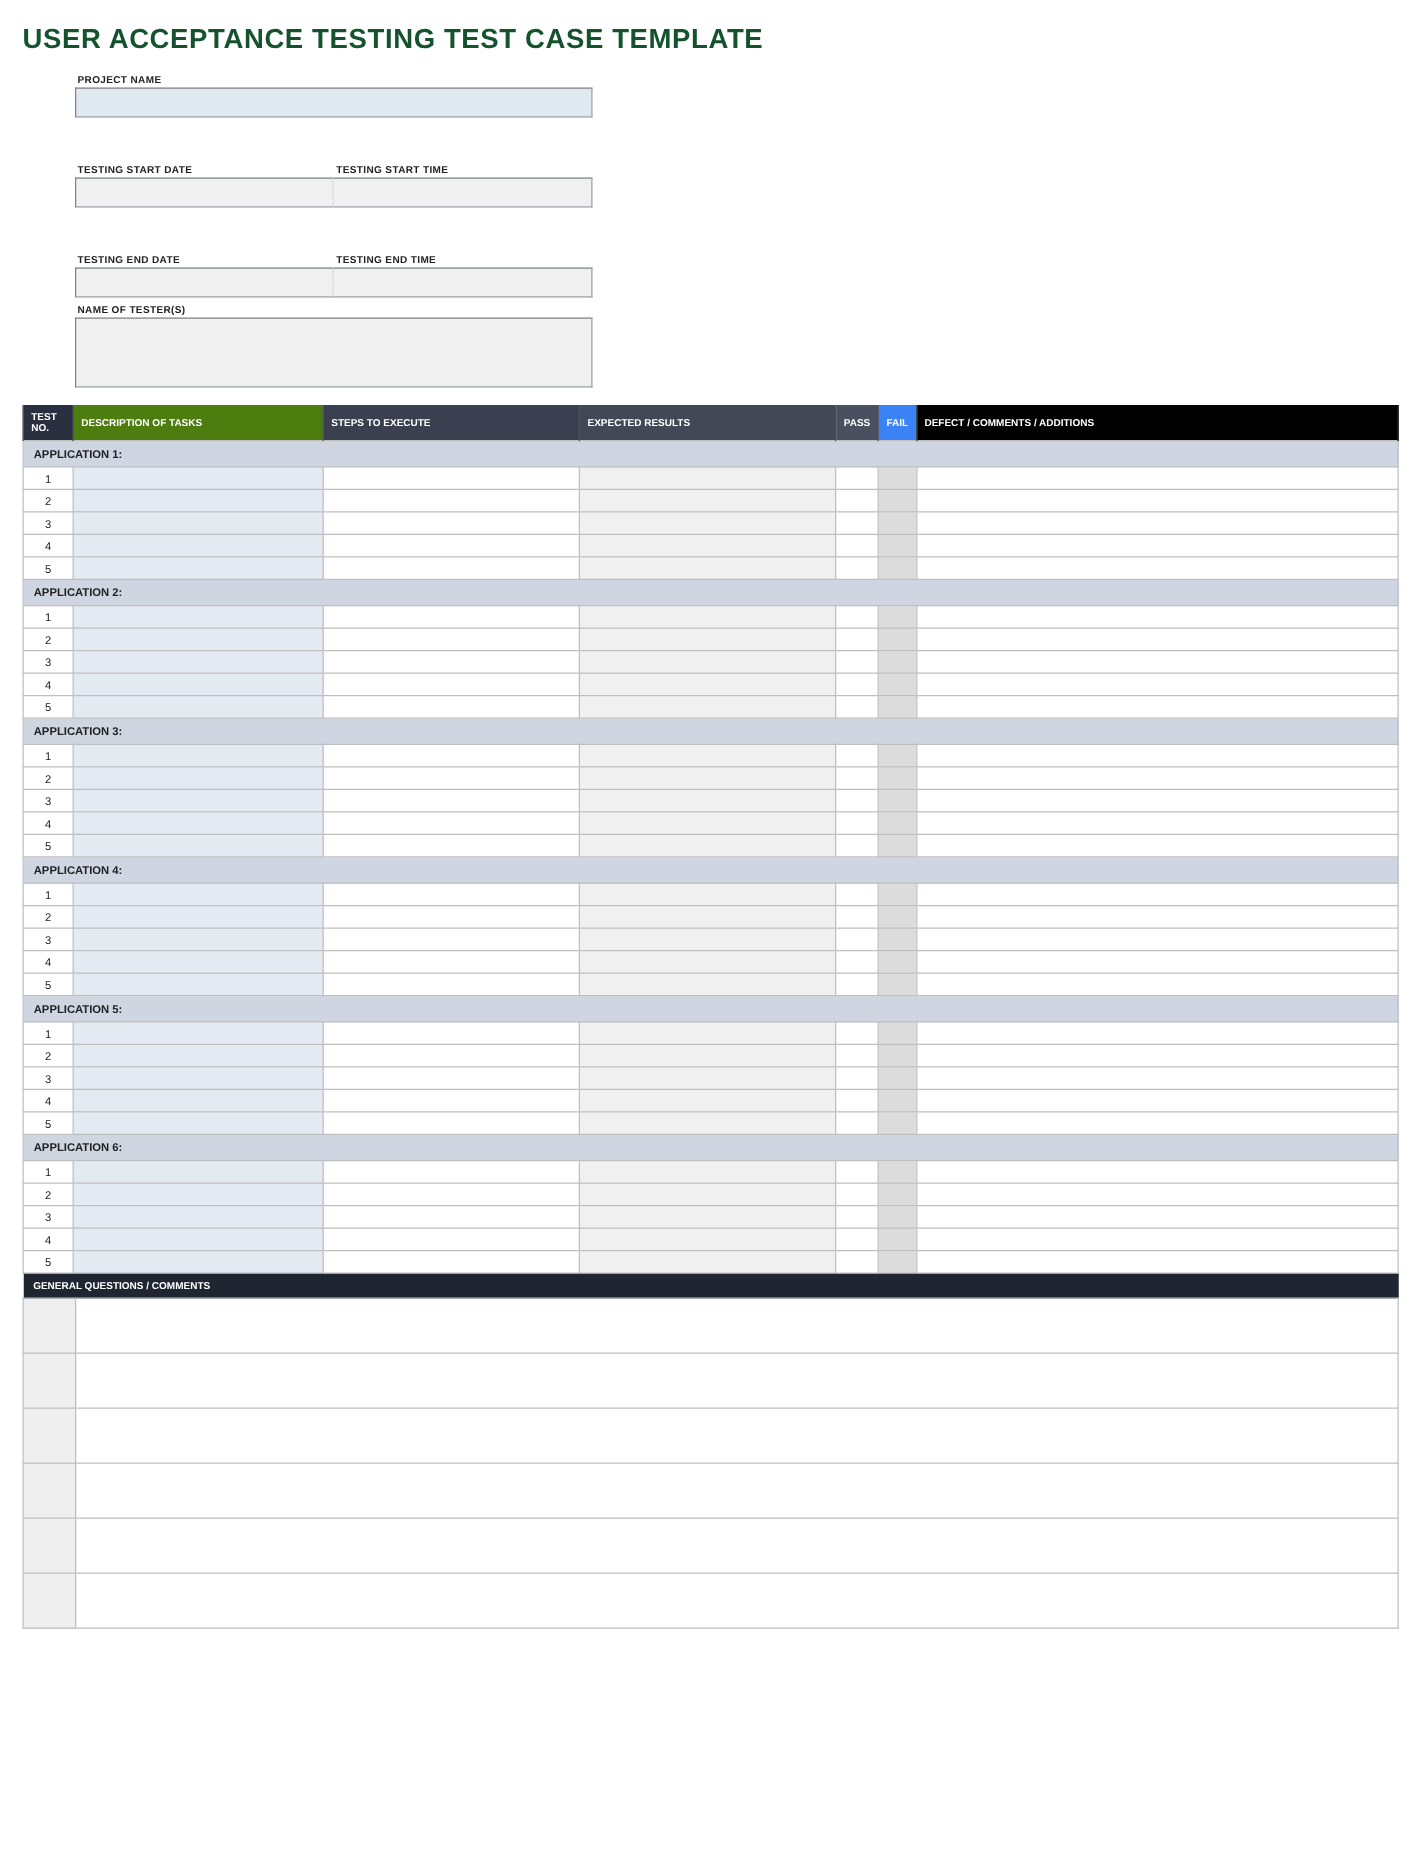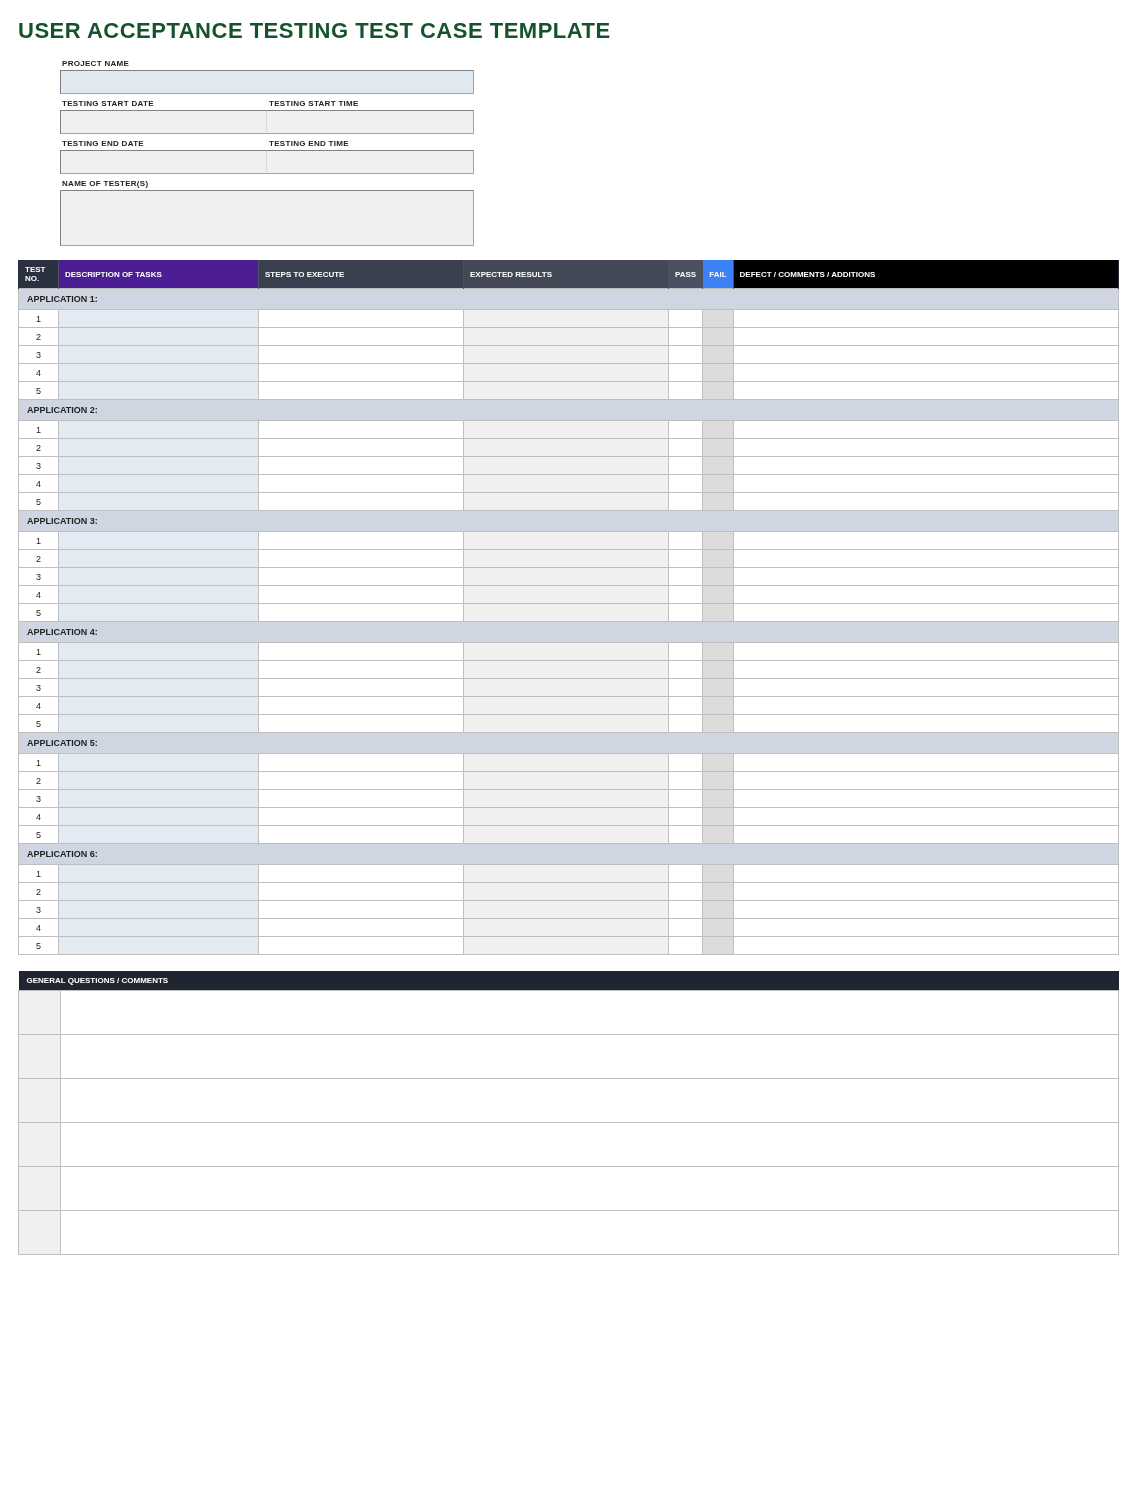--- a/index.html
+++ b/index.html
@@ -19,21 +19,21 @@
     margin: 0 0 12px 0;
   }
 
   
   .meta-block {
     margin-left: 42px;
     width: 414px;
   }
   .meta-row { display: flex; margin-bottom: 2px; align-items: flex-end; }
   .meta-cell { flex: 1; margin-right: 0; }
-  .meta-cell + .meta-cell { margin-left: 0; }
+  .meta-cell + .meta-cell { margin-left: 0; margin-top: 32px; }
   .meta-label {
     font-size: 8px;
     font-weight: bold;
     letter-spacing: 0.3px;
     padding: 3px 2px 2px 2px;
   }
   .meta-input {
     border: 1px solid #a0a4a8;
     border-top-color: #7f8388;
     border-left-color: #7f8388;
@@ -56,21 +56,21 @@
     background: #2a3040;
     color: #fff;
     font-size: 8px;
     font-weight: bold;
     text-align: left;
     padding: 5px 6px;
     border-right: 1px solid #4a5060;
   }
   table.main th:first-child { border-left: 1px solid #2a3040; }
   table.main th:last-child  { border-right: 1px solid #2a3040; background:#000000;}
-  table.main th.mid1 { background:#4c1d95;}
+  table.main th.mid1 { background:#4d7c0f;}
   table.main th.mid2 { background:#3a4050;}
   table.main th.mid3 { background:#424856;}
   table.main th.mid4 { background:#4a5060;}
   table.main th.mid5 { background:#3b82f6;}
 
   table.main td {
     border: 1px solid #bfbfbf;
     height: 18px;
     padding: 0 6px;
     vertical-align: middle;
@@ -86,21 +86,20 @@
   td.col-steps  { width: 205px; background: #ffffff; }
   td.col-exp    { width: 205px; background: #f0f0f0; }
   td.col-pass   { width: 28px;  background: #ffffff; }
   td.col-fail   { width: 28px;  background: #dcdcdc; }
   td.col-defect { background: #ffffff; }
 
   
   table.gq {
     border-collapse: collapse;
     width: 100%;
-    margin-top: 16px;
     font-size: 10px;
   }
   table.gq th {
     background: #1f2632;
     color: #fff;
     font-size: 8px;
     font-weight: bold;
     text-align: left;
     padding: 5px 8px;
   }

